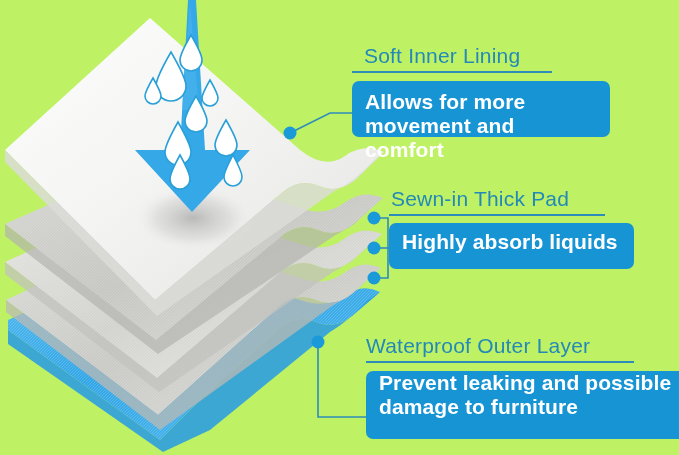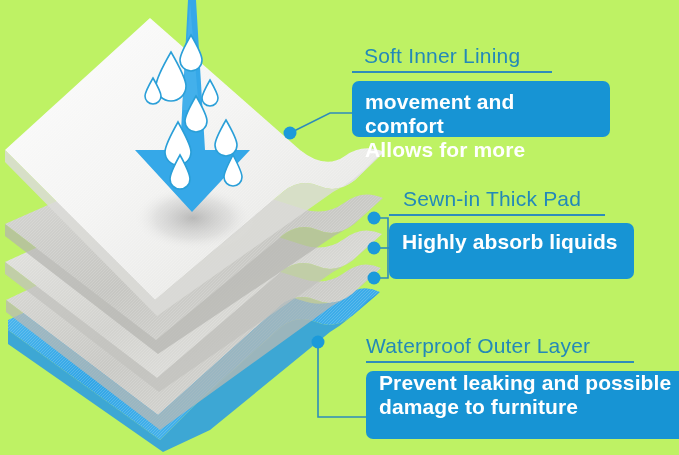--- a/index.html
+++ b/index.html
@@ -68,25 +68,25 @@
     height: 56px;
     margin-top: 8px;
   }
 
   
   #callout-sewn-in-thick-pad {
     left: 389px;
     top: 188px;
     width: 250px;
   }
-  #callout-sewn-in-thick-pad .callout-heading { margin-left: 14px; }
+  #callout-sewn-in-thick-pad .callout-heading { margin-left: 2px; }
   #callout-sewn-in-thick-pad .callout-rule { width: 216px; }
   #callout-sewn-in-thick-pad .callout-box {
     width: 245px;
-    height: 56px;
+    height: 46px;
     margin-top: 7px;
     padding-top: 7px;
   }
 
   
   #callout-waterproof-outer-layer {
     left: 366px;
     top: 335px;
     width: 308px;
   }
@@ -222,22 +222,22 @@
     <g>
       <path d="M318,342 L318,417 L366,417" fill="none" stroke="#2e8cba" stroke-width="1.6"></path>
       <circle cx="318" cy="342" r="6.5" fill="#1b9ada"></circle>
     </g>
   </svg>
 
   <div class="callout" id="callout-soft-inner-lining">
     <div class="callout-heading">Soft Inner Lining</div>
     <div class="callout-rule"></div>
     <div class="callout-box">
+      <span>Allows for more</span>
       <span>movement and comfort</span>
-      <span>Allows for more</span>
     </div>
   </div>
 
   <div class="callout" id="callout-sewn-in-thick-pad">
     <div class="callout-heading">Sewn-in Thick Pad</div>
     <div class="callout-rule"></div>
     <div class="callout-box">
       <span>Highly absorb liquids</span>
     </div>
   </div>

